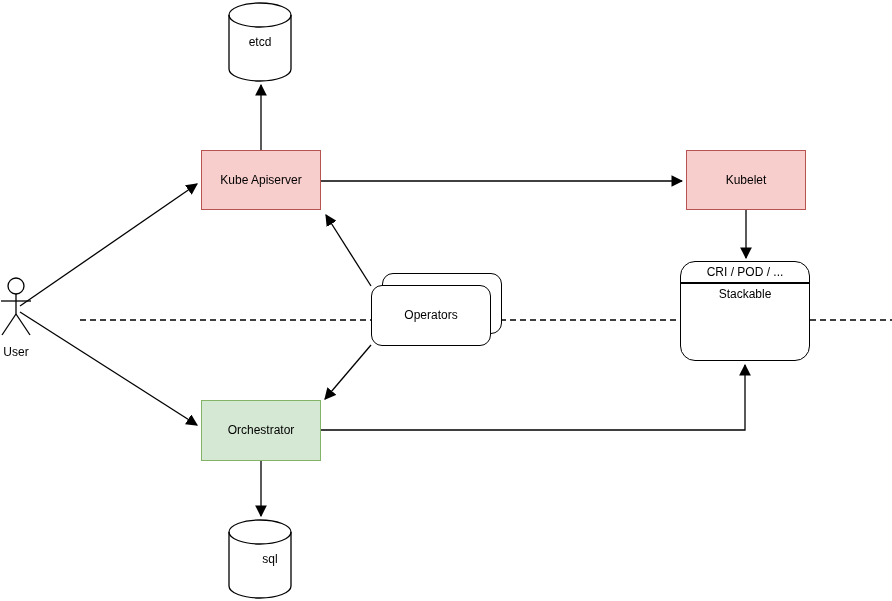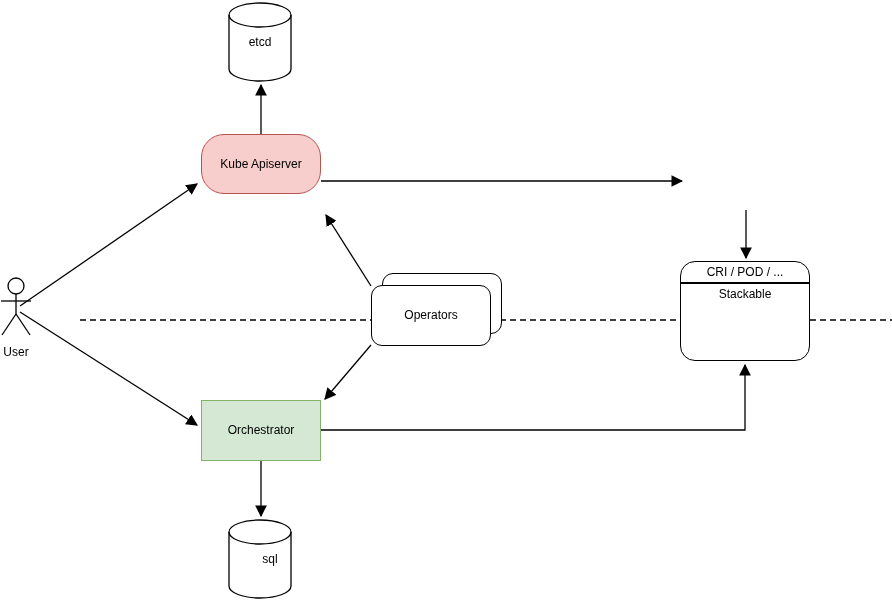--- a/index.html
+++ b/index.html
@@ -109,24 +109,27 @@
       <line class="bare" x1="16" y1="314" x2="30" y2="335"></line>
     </g>
   </svg>
 
   <div class="node rounded" style="left:382px; top:273px; width:120px; height:61px;"></div>
 
   <div class="node rounded" style="left:371px; top:285px; width:120px; height:61px;text-align:right;">
     <span>Operators</span>
   </div>
 
-  <div class="node box-pink" style="left:201px; top:134px; width:120px; height:60px;border-radius:23px;">
+  <div class="node box-pink" style="left:201px; top:150px; width:120px; height:60px;">
     <span>Kube Apiserver</span>
   </div>
 
+  <div class="node box-pink" style="left:686px; top:150px; width:120px; height:60px;">
+    <span>Kubelet</span>
+  </div>
 
   <div class="node box-green" style="left:201px; top:400px; width:120px; height:61px;">
     <span>Orchestrator</span>
   </div>
 
   <div class="stack" style="left:680px; top:261px; width:130px; height:100px;border-radius:15px;">
     <div class="stack-row top">CRI / POD / ...</div>
     <div class="stack-row bottom">Stackable</div>
   </div>
 

